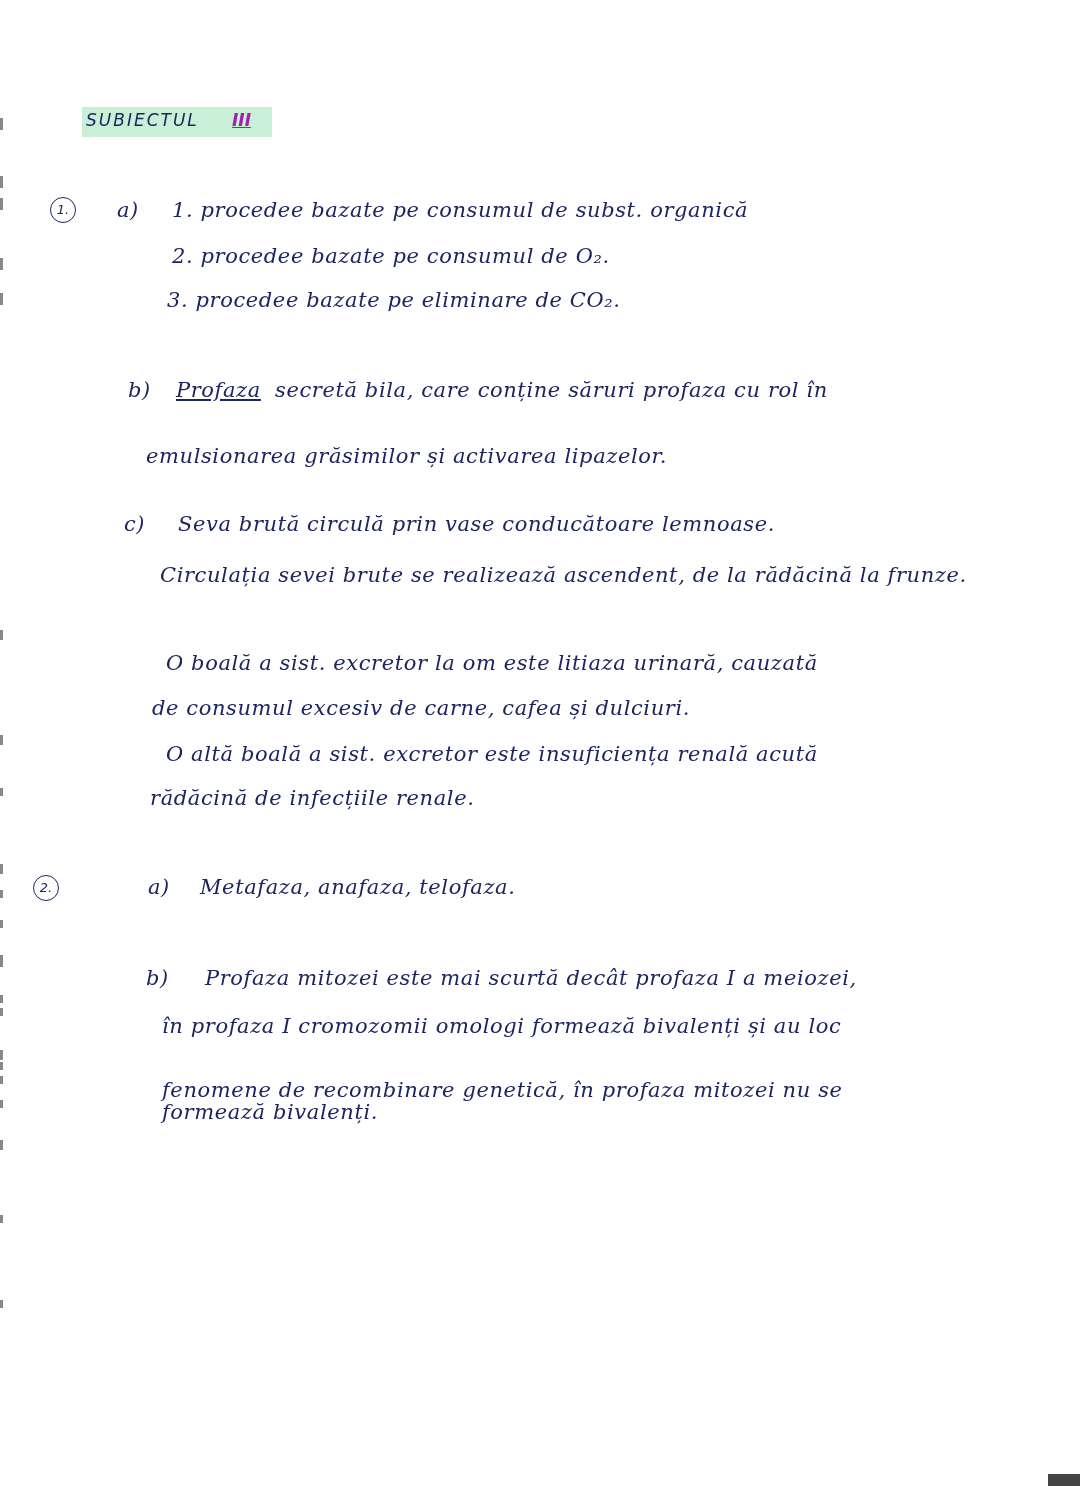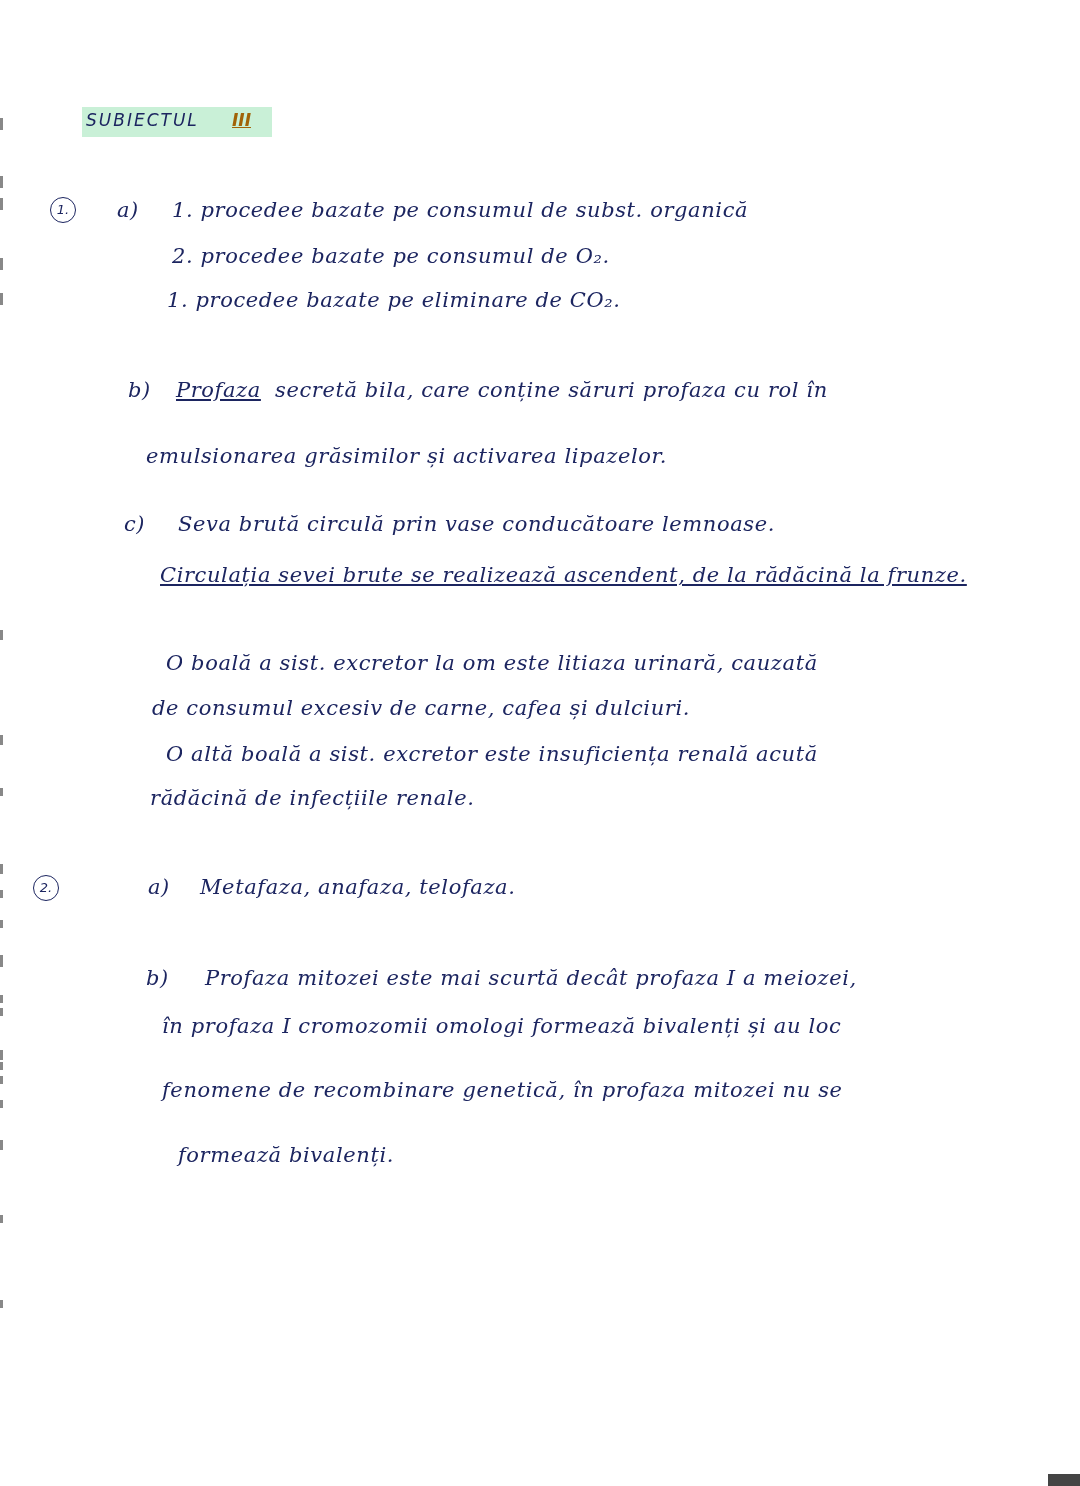--- a/index.html
+++ b/index.html
@@ -11,21 +11,21 @@
     .title-box {
       position: absolute; left: 82px; top: 107px; width: 190px; height: 30px;
       background: #c9f0d7; 
     }
     .title-text {
       position: absolute; left: 86px; top: 110px; font-family: "DejaVu Sans", sans-serif;
       font-size: 17px; letter-spacing: 2px; color: #1c2560; font-style: italic;
     }
     .title-num {
       position: absolute; left: 232px; top: 110px; font-family: "DejaVu Sans", sans-serif;
-      font-size: 17px; color: #a16207; font-weight: bold; text-decoration: underline; font-style: italic;
+      font-size: 17px; color: #a21caf; font-weight: bold; text-decoration: underline; font-style: italic;
     }
     .circle-num {
       position: absolute; width: 24px; height: 24px; border: 1.6px solid #1c2560; border-radius: 50%;
       font-family: "DejaVu Sans", sans-serif; font-size: 13px; color: #1c2560; text-align: center; line-height: 24px; font-style: italic;
     }
     .underline { text-decoration: underline; }
     .edge-mark { position: absolute; left: 0; width: 3px; background: #888; }
     .corner-mark { position: absolute; left: 1048px; top: 1474px; width: 32px; height: 12px; background: #444; }
   </style>
 </head>
@@ -54,39 +54,39 @@
 <div class="edge-mark" style="top:1300px;height:8px;"></div>
 
 <div class="title-box"></div>
 <div class="title-text">SUBIECTUL</div>
 <div class="title-num">III</div>
 
 <div class="circle-num" style="left:50px;top:197px;">1.</div>
 <div class="hand" style="left:117px;top:198px;">a)</div>
 <div class="hand" style="left:172px;top:198px;">1. procedee bazate pe consumul de subst. organică</div>
 <div class="hand" style="left:172px;top:244px;text-align:center;">2. procedee bazate pe consumul de O₂.</div>
-<div class="hand" style="left:167px;top:288px;">1. procedee bazate pe eliminare de CO₂.</div>
+<div class="hand" style="left:167px;top:288px;">3. procedee bazate pe eliminare de CO₂.</div>
 
 <div class="hand" style="left:128px;top:378px;">b)</div>
 <div class="hand underline" style="left:176px;top:378px;">Profaza</div>
 <div class="hand" style="left:275px;top:378px;">secretă bila, care conține săruri profaza cu rol în</div>
 <div class="hand" style="left:146px;top:444px;">emulsionarea grăsimilor și activarea lipazelor.</div>
 
 <div class="hand" style="left:124px;top:512px;">c)</div>
 <div class="hand" style="left:178px;top:512px;">Seva brută circulă prin vase conducătoare lemnoase.</div>
-<div class="hand" style="left:160px;top:563px;text-decoration:underline;">Circulația sevei brute se realizează ascendent, de la rădăcină la frunze.</div>
+<div class="hand" style="left:160px;top:563px;">Circulația sevei brute se realizează ascendent, de la rădăcină la frunze.</div>
 
 <div class="hand" style="left:166px;top:651px;">O boală a sist. excretor la om este litiaza urinară, cauzată</div>
 <div class="hand" style="left:152px;top:696px;">de consumul excesiv de carne, cafea și dulciuri.</div>
 <div class="hand" style="left:166px;top:742px;">O altă boală a sist. excretor este insuficiența renală acută</div>
 <div class="hand" style="left:150px;top:786px;">rădăcină de infecțiile renale.</div>
 
 <div class="circle-num" style="left:33px;top:875px;">2.</div>
 <div class="hand" style="left:148px;top:875px;">a)</div>
 <div class="hand" style="left:200px;top:875px;">Metafaza, anafaza, telofaza.</div>
 
 <div class="hand" style="left:146px;top:966px;">b)</div>
 <div class="hand" style="left:205px;top:966px;">Profaza mitozei este mai scurtă decât profaza I a meiozei,</div>
 <div class="hand" style="left:162px;top:1014px;">în profaza I cromozomii omologi formează bivalenți și au loc</div>
 <div class="hand" style="left:162px;top:1058px;margin-top:20px;">fenomene de recombinare genetică, în profaza mitozei nu se</div>
-<div class="hand" style="left:178px;top:1100px;margin-top:43px;">formează bivalenți.</div>
+<div class="hand" style="left:162px;top:1100px;">formează bivalenți.</div>
 
 <div class="corner-mark"></div>
 
 </body></html>

